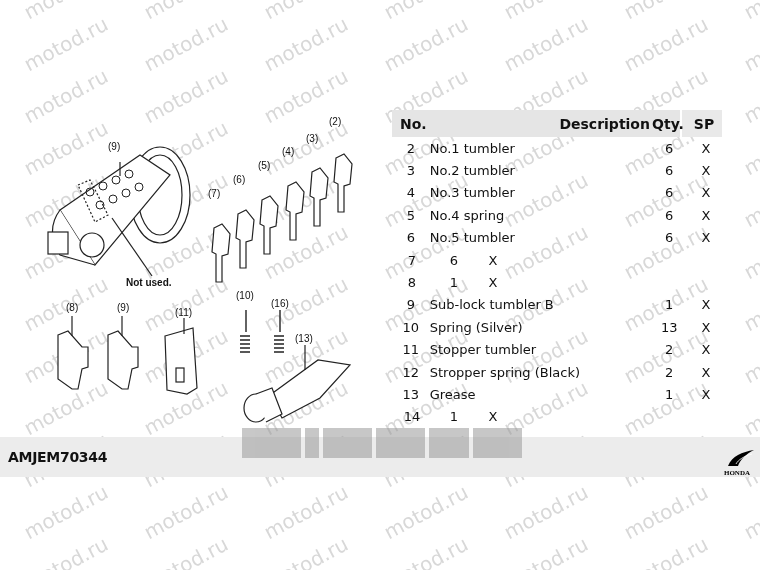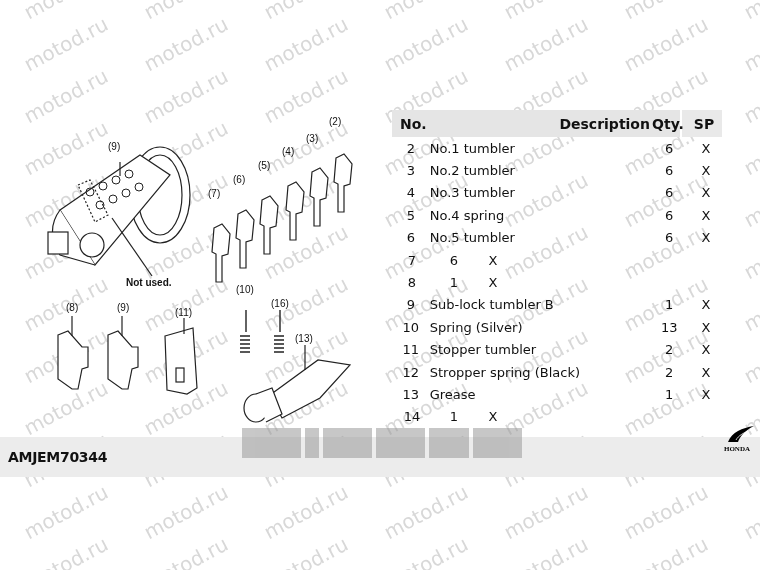--- a/index.html
+++ b/index.html
@@ -18,21 +18,21 @@
   .thead .c-desc{text-align:right;}
   .row{display:flex;height:22.4px;align-items:center;font-size:13px;}
   .row .c-no{text-align:center;padding-left:0;width:40px;}
   .row .c-desc{padding-left:0;width:232px;}
   .row .c-qty{width:44px;text-align:center;}
   .row .c-sp{width:34px;text-align:center;}
   .footer{position:absolute;left:0;top:437px;width:760px;height:40px;background:#ececec;}
   .code{position:absolute;left:8px;top:449px;font-weight:bold;font-size:14px;font-family:"DejaVu Sans",sans-serif;letter-spacing:-0.3px;}
   .oem{position:absolute;left:242px;top:428px;width:280px;height:30px;display:flex;gap:4px;opacity:.55;}
   .oem div{background:#9a9a9a;}
-  .honda{position:absolute;left:718px;top:424px;width:38px;height:28px;}
+  .honda{position:absolute;left:718px;top:448px;width:38px;height:28px;}
   .label{position:absolute;font-size:10px;font-family:"Liberation Sans",sans-serif;}
   .notused{position:absolute;left:126px;top:277px;font-size:10px;font-weight:bold;font-family:"Liberation Sans",sans-serif;}
   svg.dia{position:absolute;left:0;top:0;}
 </style>
 </head>
 <body>
 
 <div class="wm" id="wm">
     <span style="left: 20px; top: -20px;">motod.ru</span>
     <span style="left: 140px; top: -20px;">motod.ru</span>
@@ -182,21 +182,21 @@
 <span class="label" style="left:329px;top:116px">(2)</span>
 <span class="label" style="left:306px;top:133px">(3)</span>
 <span class="label" style="left:282px;top:146px">(4)</span>
 <span class="label" style="left:258px;top:160px">(5)</span>
 <span class="label" style="left:233px;top:174px">(6)</span>
 <span class="label" style="left:208px;top:188px">(7)</span>
 <span class="notused">Not used.</span>
 <span class="label" style="left:66px;top:302px">(8)</span>
 <span class="label" style="left:117px;top:302px">(9)</span>
 <span class="label" style="left:175px;top:307px">(11)</span>
-<span class="label" style="left:236px;top:284px">(10)</span>
+<span class="label" style="left:236px;top:290px">(10)</span>
 <span class="label" style="left:271px;top:298px">(16)</span>
 <span class="label" style="left:295px;top:333px">(13)</span>
 
 <div class="table">
   <div class="thead">
     <div class="bg1"></div>
       <div class="bg2"></div>
     <div class="cell c-no">No.</div>
     <div class="cell c-desc">Description</div>
     <div class="cell c-qty">Qty.</div>

